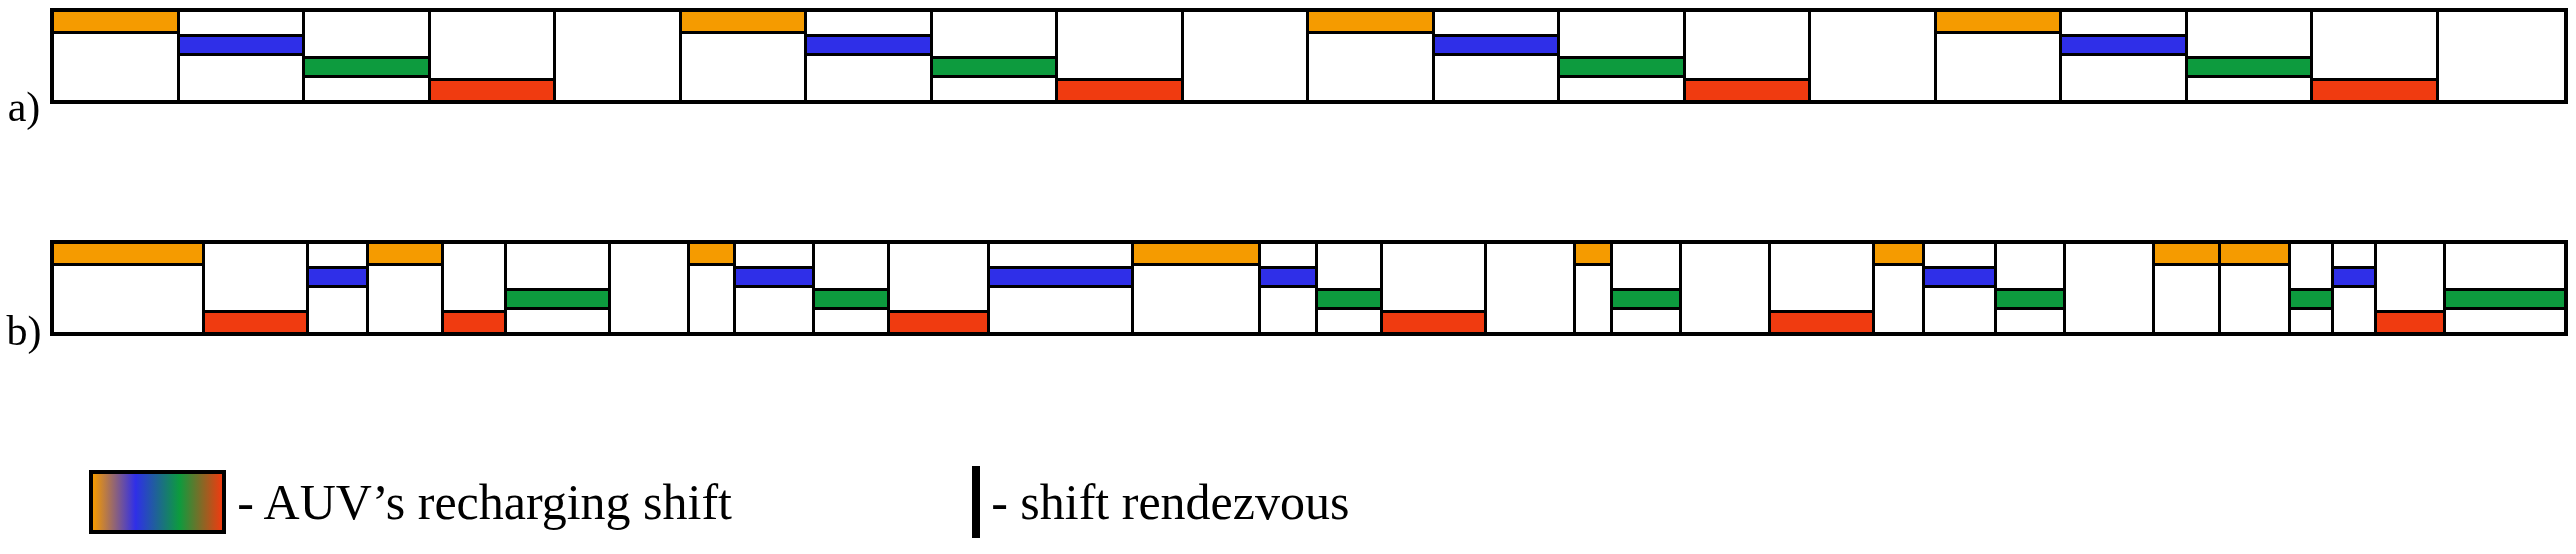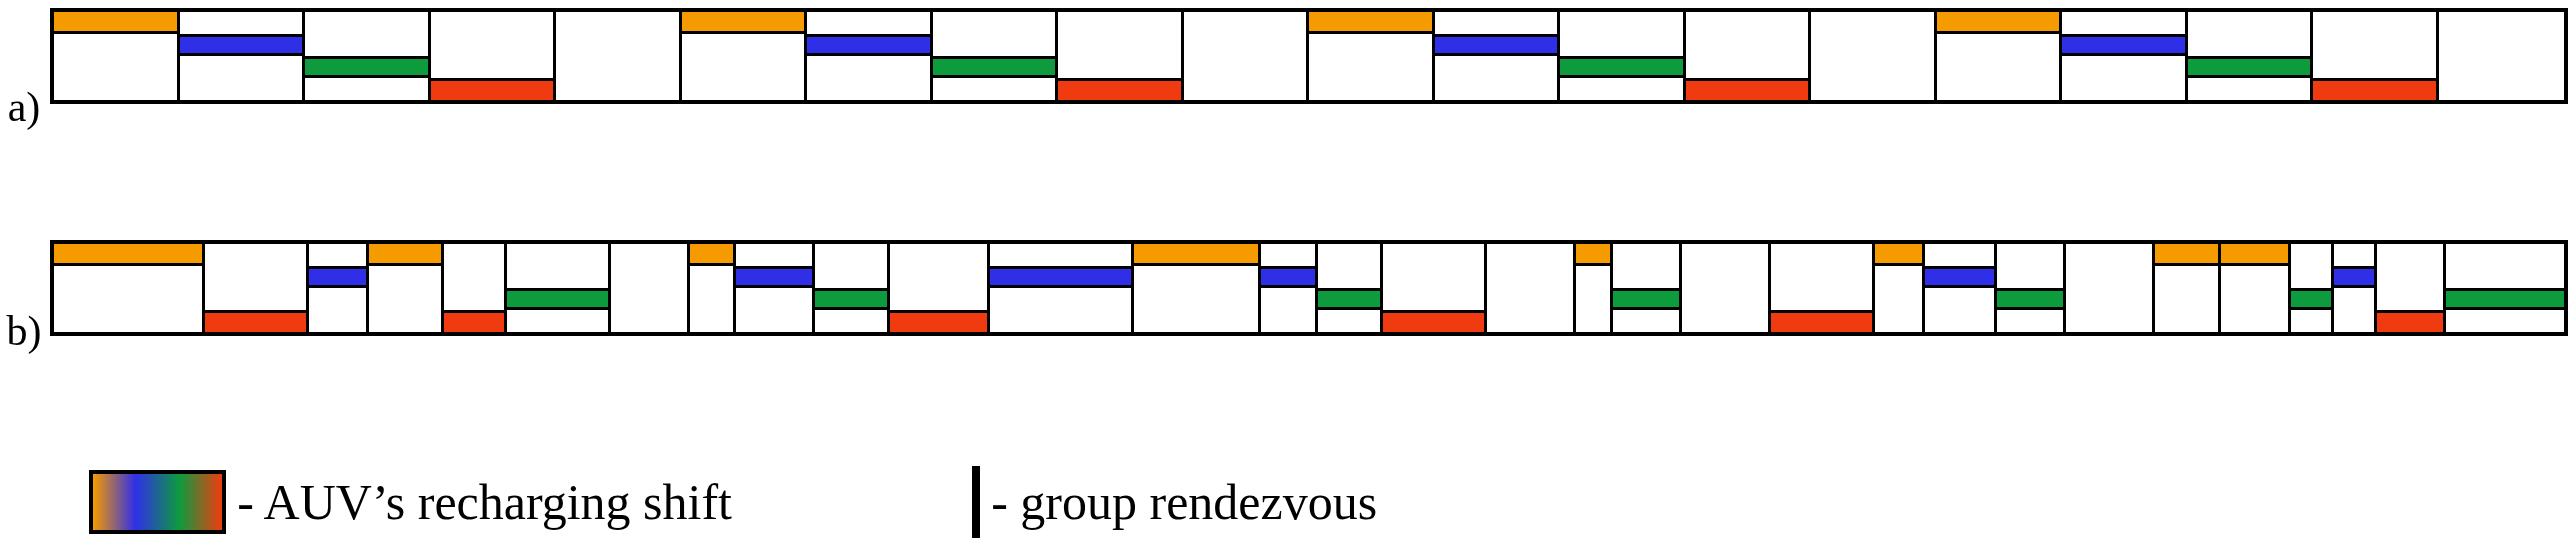--- a/index.html
+++ b/index.html
@@ -440,19 +440,19 @@
 
   <div class="legend">
 
     <div class="legend-item" id="legend-item-shift">
       <div class="legend-swatch" id="legend-swatch-gradient" style="background: linear-gradient(to right, rgb(245, 155, 0) 0%, rgb(47, 47, 232) 33%, rgb(13, 155, 62) 67%, rgb(240, 59, 16) 100%);"></div>
       <div class="legend-text">- AUV’s recharging shift</div>
     </div>
 
     <div class="legend-item">
       <div class="legend-bar"></div>
-      <div class="legend-text">- group rendezvous</div>
+      <div class="legend-text">- shift rendezvous</div>
     </div>
 
   </div>
 
 </div>
 
 
 </body></html>

